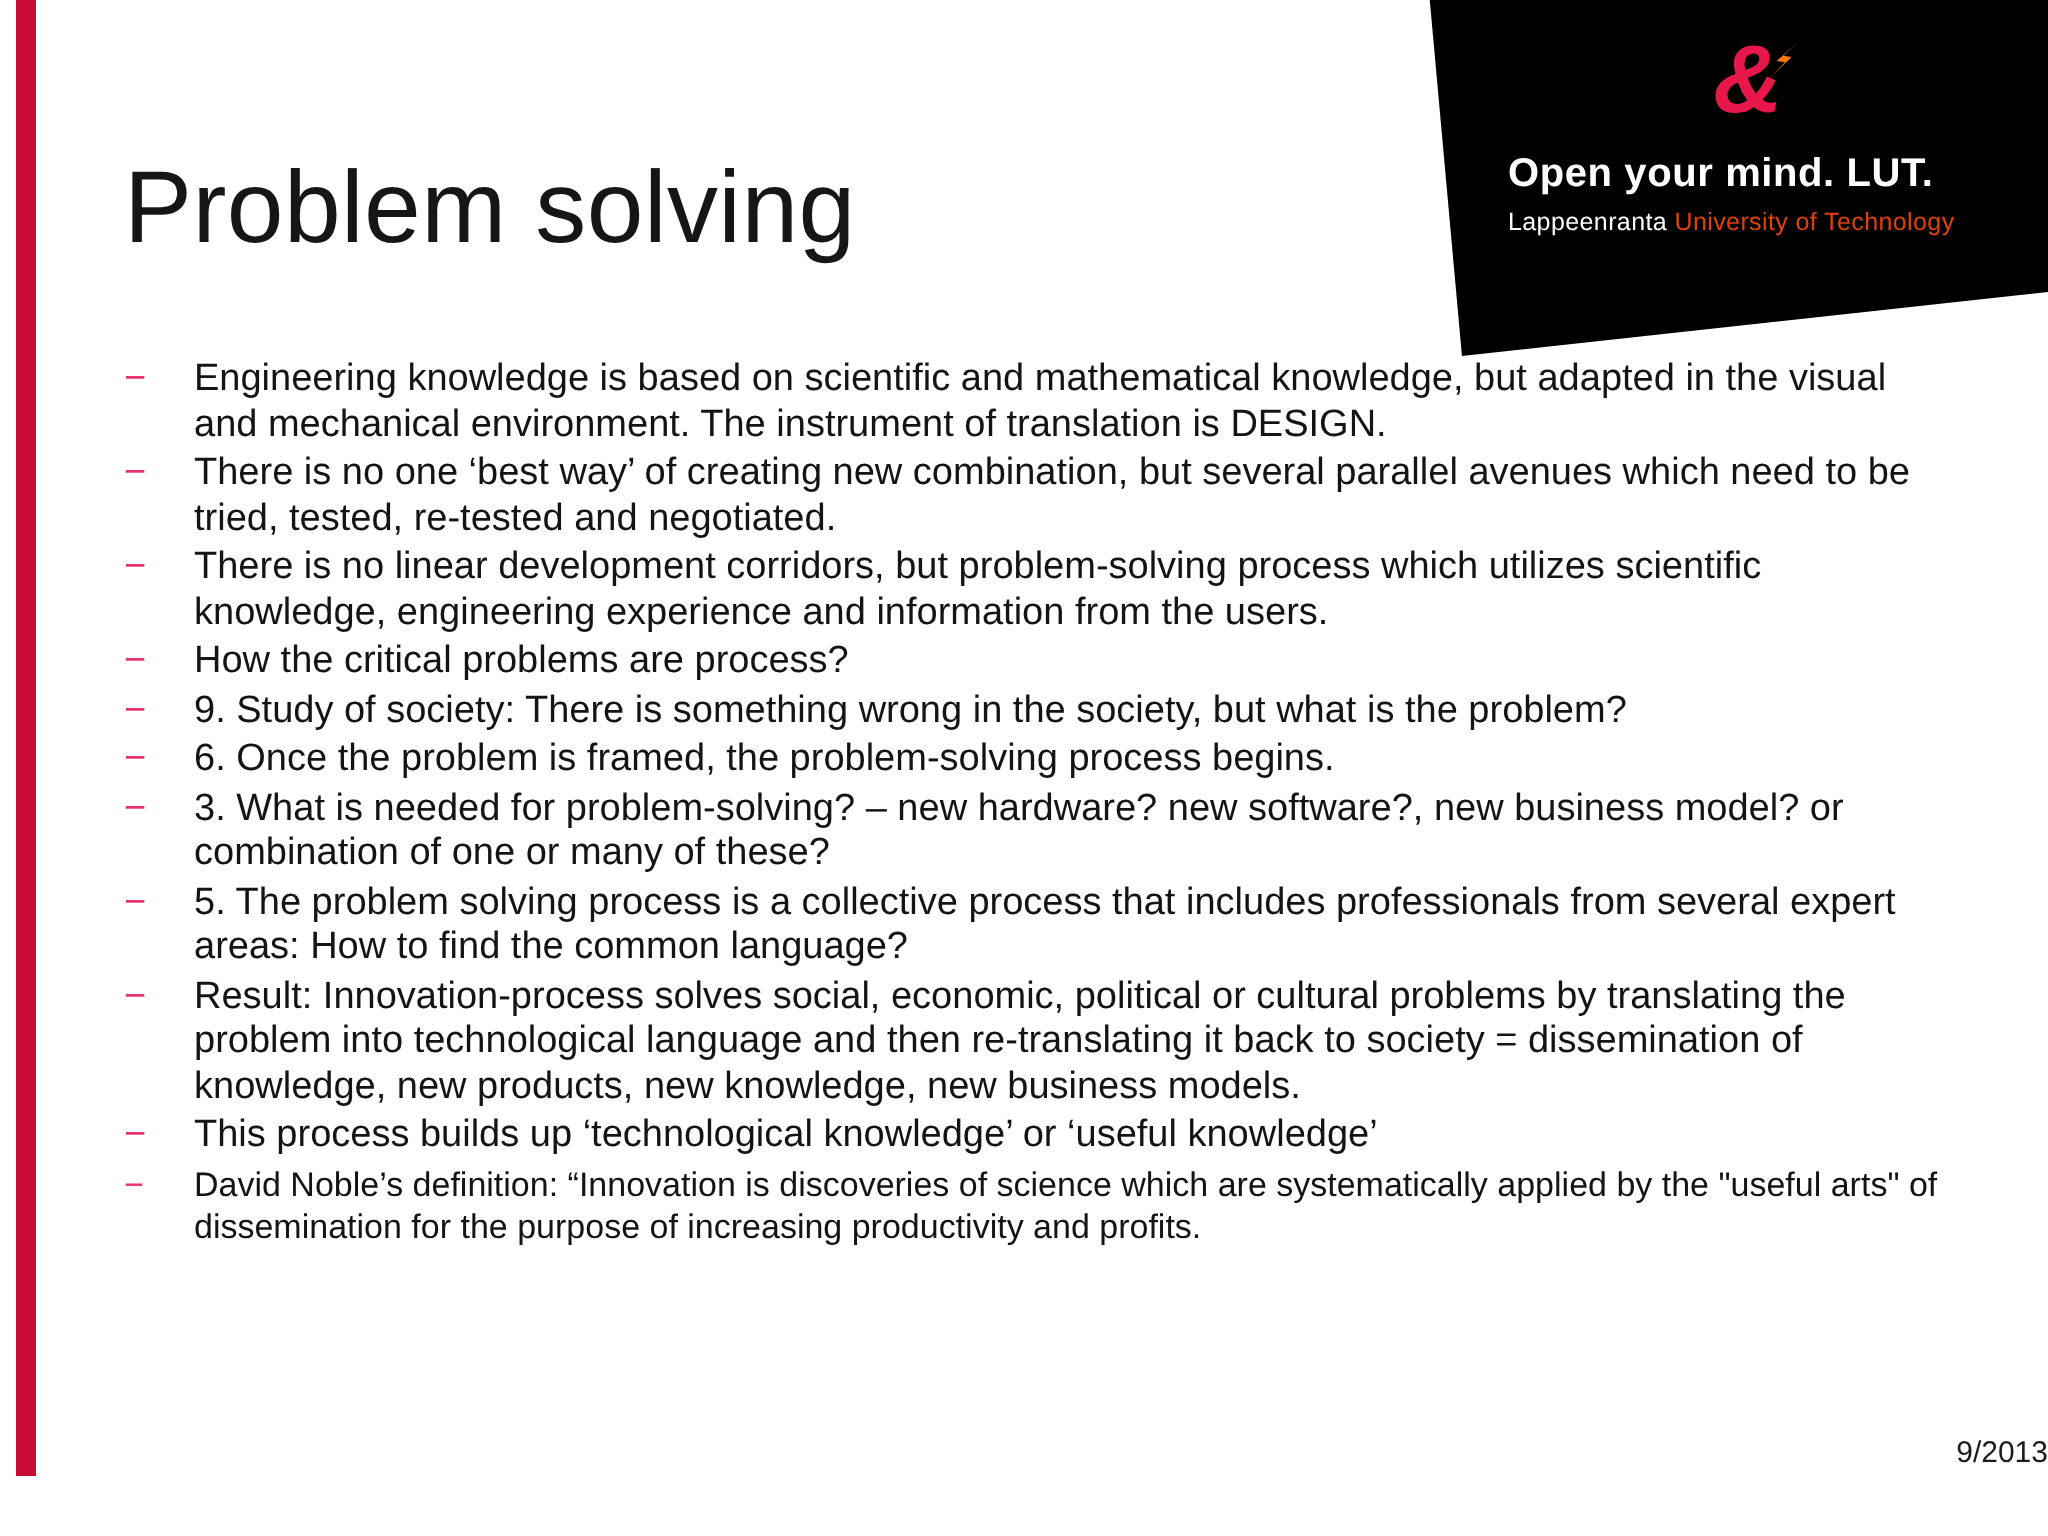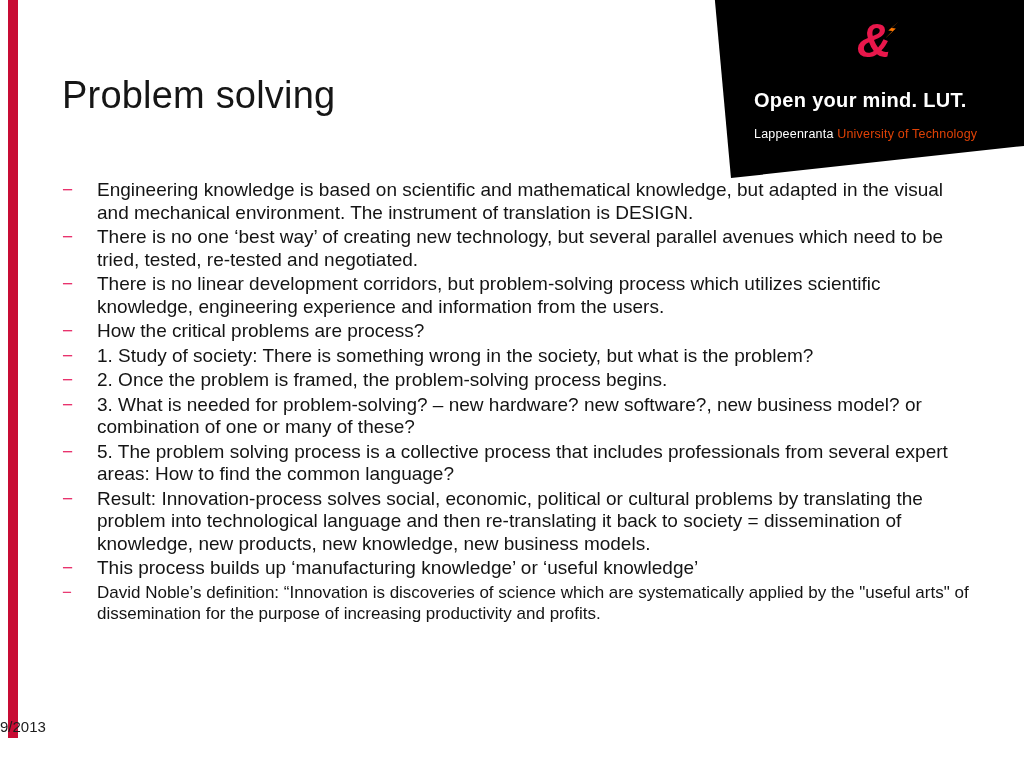--- a/index.html
+++ b/index.html
@@ -23,21 +23,21 @@
     top: 0;
     width: 10px;
     height: 738px;
     background: var(--accent, #c80c34);
   }
   .title {
     position: absolute;
     left: 62px;
     top: 74px;
     margin: 0;
-    font-size: 38px;
+    font-size: 51px;
     font-weight: 500;
     color: #161616;
     letter-spacing: 0.2px;
   }
   .logo-box {
     position: absolute;
     top: 0;
     right: 0;
     width: 322px;
     height: 178px;
@@ -68,28 +68,28 @@
     position: absolute;
     left: 132px;
     top: 4px;
     width: 12px;
     height: 20px;
     background: var(--amp-orange, #ff7900);
     clip-path: polygon(100% 0, 20% 55%, 55% 55%, 0 100%, 80% 40%, 45% 40%);
     transform: rotate(8deg);
   }
   .logo-line1 {
-    margin-top: 21px;
+    margin-top: 8px;
     font-weight: 700;
     font-size: 20px;
     letter-spacing: 0.3px;
     white-space: nowrap;
   }
   .logo-line2 {
-    margin-top: 15px;
+    margin-top: 5px;
     font-size: 12.5px;
     font-weight: 500;
     letter-spacing: 0.2px;
     white-space: nowrap;
   }
   .logo-line2 .red { color: var(--logored, #e04206); }
   .bullets {
     position: absolute;
     left: 62px;
     top: 179px;
@@ -115,21 +115,21 @@
   .bullets li .btext { flex: 1 1 auto; }
   .bullets li:last-child {
     font-size: 17px;
     line-height: 21px;
   }
   .footer {
     position: absolute;
     top: 718px;
     left: 0;
     width: 100%;
-    text-align: left;
+    text-align: right;
     font-size: 15px;
     color: #1c1c1c;
   }
 </style>
 </head>
 <body>
 
 <div class="slide">
 
   <div class="accent-bar"></div>
@@ -148,53 +148,53 @@
     </div>
   </div>
 
   <ul class="bullets" id="bullets">
       <li>
         <span class="dash">−</span>
         <span class="btext">Engineering knowledge is based on scientific and mathematical knowledge, but adapted in the visual and mechanical environment. The instrument of translation is DESIGN.</span>
       </li>
       <li>
         <span class="dash">−</span>
-        <span class="btext">There is no one ‘best way’ of creating new technology, but several parallel avenues which need to be tried, tested, re-tested and negotiated.</span>
+        <span class="btext">There is no one ‘best way’ of creating new combination, but several parallel avenues which need to be tried, tested, re-tested and negotiated.</span>
       </li>
       <li>
         <span class="dash">−</span>
         <span class="btext">There is no linear development corridors, but problem-solving process which utilizes scientific knowledge, engineering experience and information from the users.</span>
       </li>
       <li>
         <span class="dash">−</span>
         <span class="btext">How the critical problems are process?</span>
       </li>
       <li>
         <span class="dash">−</span>
-        <span class="btext">1. Study of society: There is something wrong in the society, but what is the problem?</span>
-      </li>
-      <li>
-        <span class="dash">−</span>
-        <span class="btext">2. Once the problem is framed, the problem-solving process begins.</span>
+        <span class="btext">9. Study of society: There is something wrong in the society, but what is the problem?</span>
+      </li>
+      <li>
+        <span class="dash">−</span>
+        <span class="btext">6. Once the problem is framed, the problem-solving process begins.</span>
       </li>
       <li>
         <span class="dash">−</span>
         <span class="btext">3. What is needed for problem-solving? – new hardware? new software?, new business model? or combination of one or many of these?</span>
       </li>
       <li>
         <span class="dash">−</span>
         <span class="btext">5. The problem solving process is a collective process that includes professionals from several expert areas: How to find the common language?</span>
       </li>
       <li>
         <span class="dash">−</span>
         <span class="btext">Result: Innovation-process solves social, economic, political or cultural problems by translating the problem into technological language and then re-translating it back to society = dissemination of knowledge, new products, new knowledge, new business models.</span>
       </li>
       <li>
         <span class="dash">−</span>
-        <span class="btext">This process builds up ‘manufacturing knowledge’ or ‘useful knowledge’</span>
+        <span class="btext">This process builds up ‘technological knowledge’ or ‘useful knowledge’</span>
       </li>
       <li>
         <span class="dash">−</span>
         <span class="btext">David Noble’s definition: “Innovation is discoveries of science which are  systematically applied by the "useful arts" of dissemination for the purpose of increasing productivity and profits.</span>
       </li>
     </ul>
 
   <div class="footer">9/2013</div>
 
 </div>

